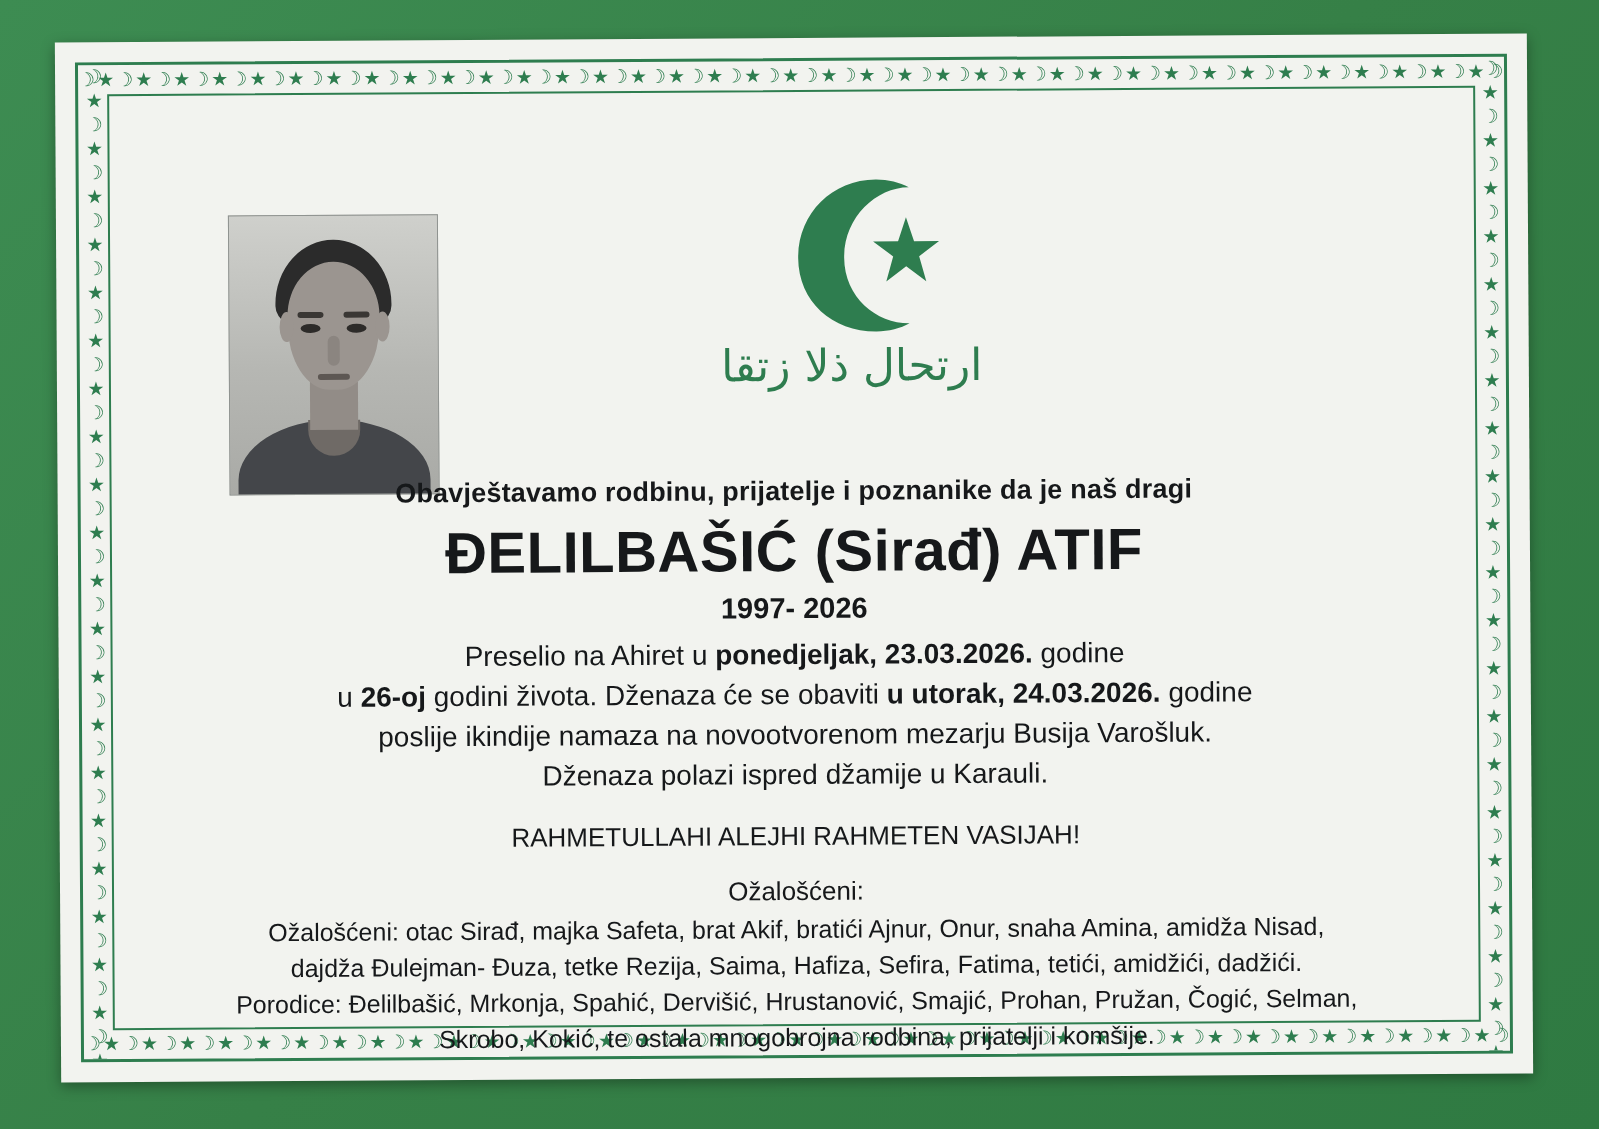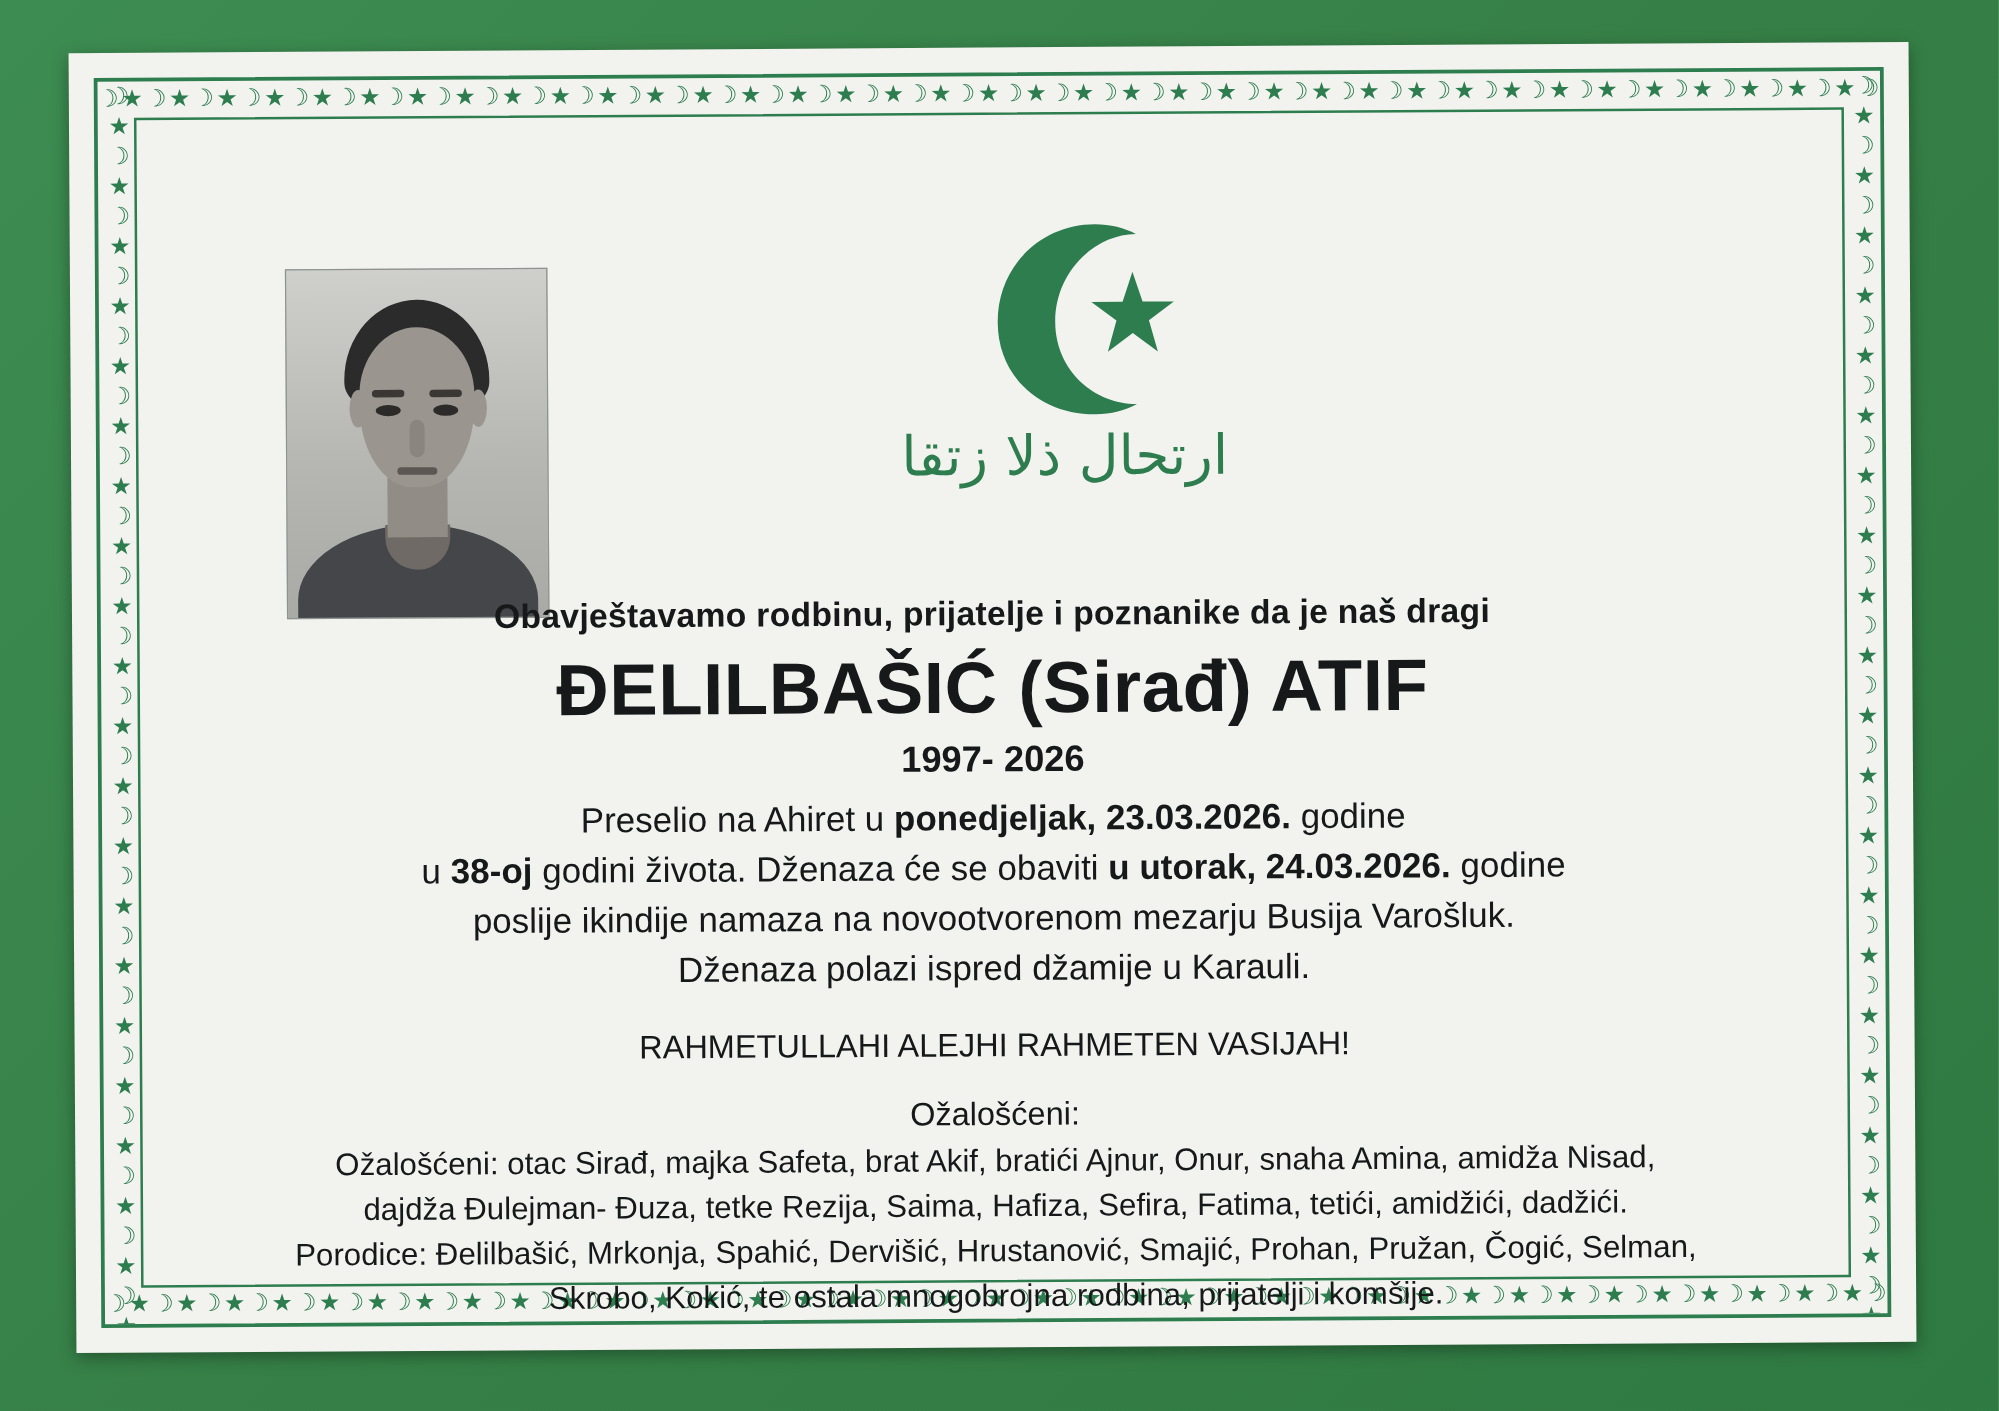--- a/index.html
+++ b/index.html
@@ -276,21 +276,21 @@
         <div id="arabic-calligraphy">ارتحال ذلا زتقا</div>
       </div>
 
       <div id="text-block">
         <div id="announce-line">Obavještavamo rodbinu,  prijatelje i poznanike da je naš dragi</div>
         <div id="deceased-name">ĐELILBAŠIĆ (Sirađ) ATIF</div>
         <div id="life-years">1997- 2026</div>
 
         <div id="details">
             <div class="detail-line"><span>Preselio na Ahiret u </span><b>ponedjeljak, 23.03.2026.</b><span> godine</span></div>
-            <div class="detail-line"><span>u </span><b>38-oj</b><span>  godini života. Dženaza će se obaviti </span><b>u utorak, 24.03.2026.</b><span> godine</span></div>
+            <div class="detail-line"><span>u </span><b>26-oj</b><span>  godini života. Dženaza će se obaviti </span><b>u utorak, 24.03.2026.</b><span> godine</span></div>
             <div class="detail-line"><span>poslije ikindije namaza  na novootvorenom mezarju Busija Varošluk.</span></div>
             <div class="detail-line"><span>Dženaza polazi ispred džamije u  Karauli.</span></div>
           </div>
 
         <div id="prayer-line">RAHMETULLAHI ALEJHI RAHMETEN VASIJAH!</div>
 
         <div id="mourners-title">Ožalošćeni:</div>
         <div id="mourners">
             <div class="mourners-line">Ožalošćeni:  otac Sirađ, majka Safeta, brat Akif, bratići Ajnur, Onur, snaha Amina, amidža Nisad,</div>
             <div class="mourners-line">dajdža Đulejman- Đuza, tetke Rezija, Saima, Hafiza, Sefira, Fatima, tetići, amidžići, dadžići.</div>

